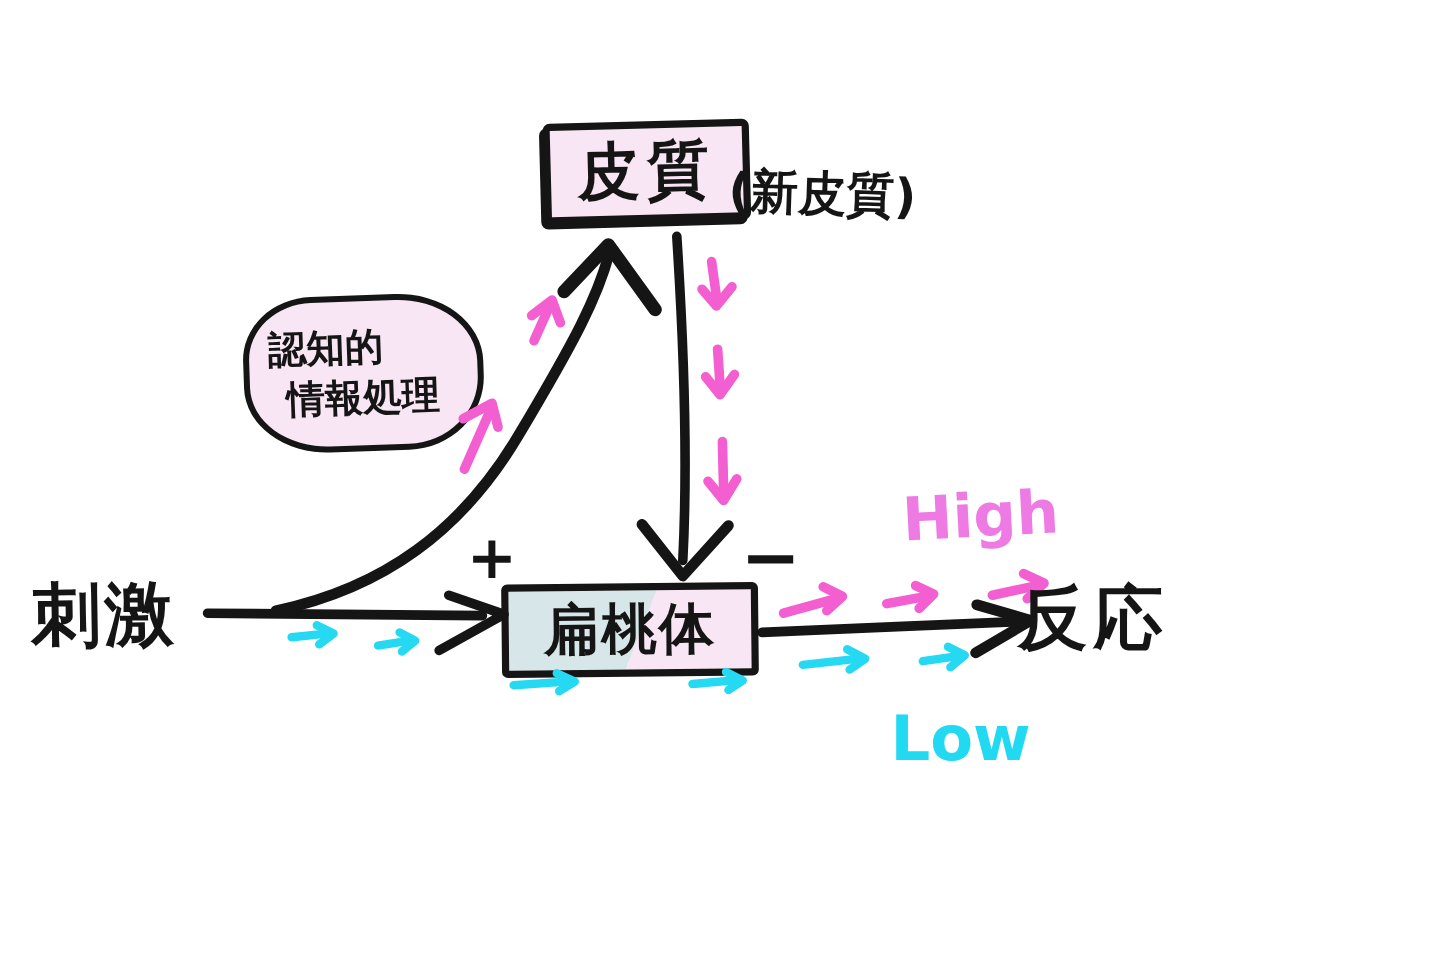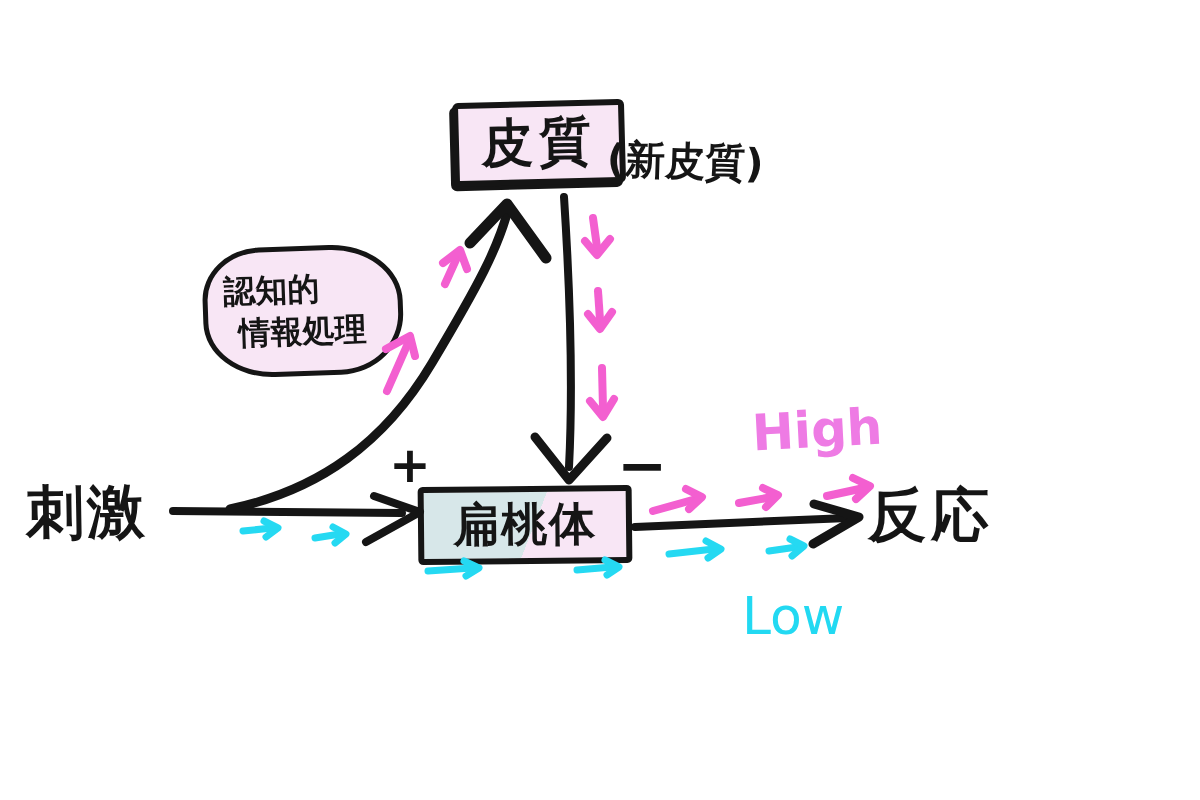--- a/index.html
+++ b/index.html
@@ -44,25 +44,25 @@
     border-radius:58px 72px 64px 70px / 52px 58px 60px 56px;
     transform:rotate(-2deg);
     box-sizing:border-box;
     display:flex;flex-direction:column;justify-content:center;
     padding-left:16px;
     font-size:32px;line-height:1.3;font-weight:bold;
   }
   #cognitive-bubble .line2{padding-left:14px;}
 
   #stimulus-label{left:26px;top:474px;font-size:58px;font-weight:bold;letter-spacing:3px;transform:rotate(-1deg);}
-  #response-label{left:868px;top:477px;font-size:58px;font-weight:bold;letter-spacing:5px;}
+  #response-label{left:848px;top:477px;font-size:58px;font-weight:bold;letter-spacing:5px;}
   #cortex-annotation{left:607px;top:134px;font-size:40px;font-weight:bold;transform:rotate(2deg);}
   #limbic-annotation{left:349px;top:579px;font-size:44px;font-weight:bold;letter-spacing:4px;}
   #high-label{left:752px;top:401px;font-size:50px;font-weight:bold;color:#ee7be4;transform:rotate(-3deg);}
-  #low-label{left:742px;top:586px;font-size:52px;font-weight:normal;color:#22d9f2;}
+  #low-label{left:742px;top:586px;font-size:52px;font-weight:bold;color:#22d9f2;}
   #plus-label{left:389px;top:436px;font-size:50px;font-weight:bold;}
   #minus-label{left:617px;top:430px;font-size:60px;font-weight:bold;}
 </style>
 </head>
 <body>
 
 <div id="canvas">
 
   <div id="cortex-box" class="node-box">
     <span>皮質</span>

